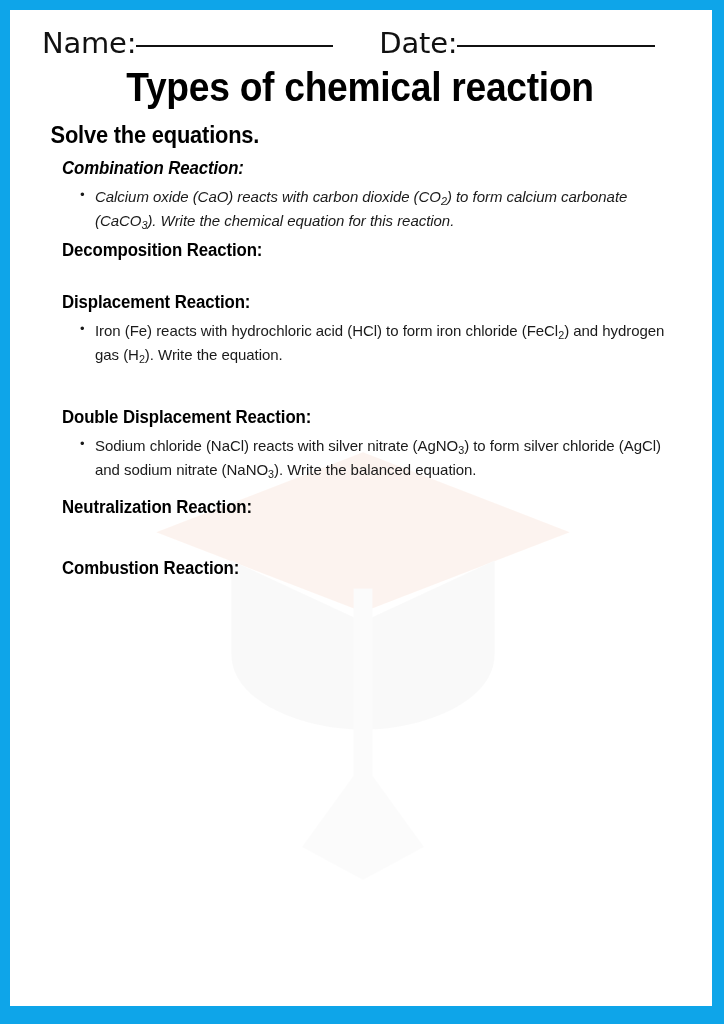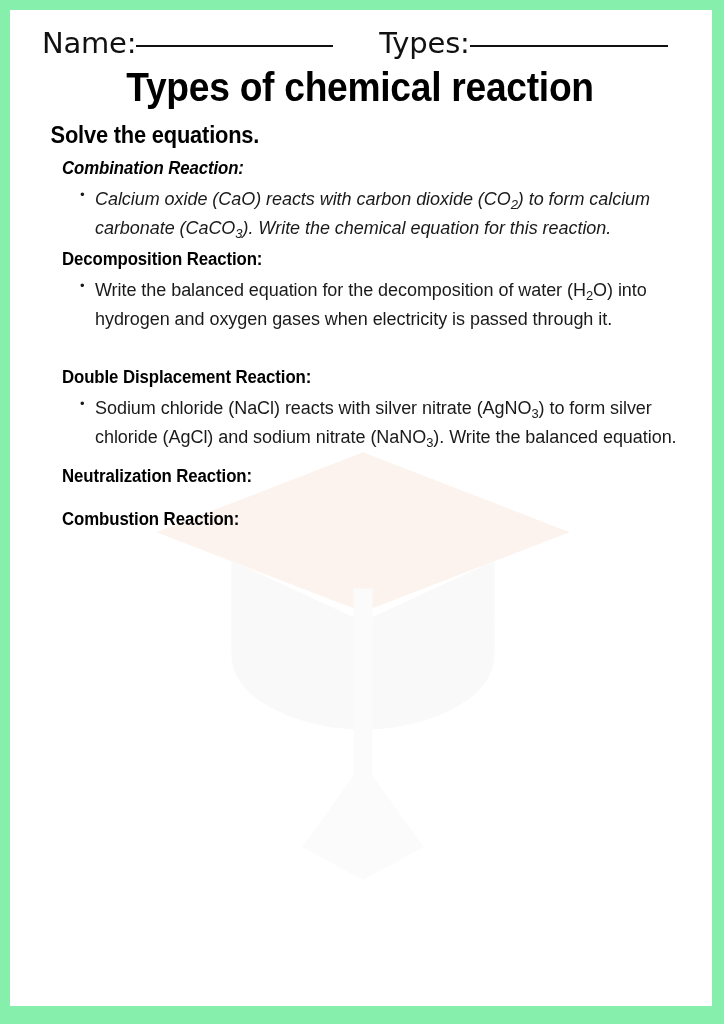--- a/index.html
+++ b/index.html
@@ -9,21 +9,21 @@
     background: #ffffff;
   }
   body {
     font-family: "Liberation Sans", "DejaVu Sans", sans-serif;
   }
   #page {
     position: relative;
     width: 724px;
     height: 1024px;
     box-sizing: border-box;
-    background: #86efac;
+    background: #0ea5e9;
     padding: 10px 12px 18px 10px;
     overflow: hidden;
   }
   #sheet {
     position: relative;
     width: 100%;
     height: 100%;
     background: #ffffff;
     box-sizing: border-box;
     overflow: hidden;
@@ -129,21 +129,21 @@
   }
   .q-list {
     list-style: none;
     margin: 0;
     padding: 0 0 0 18px;
   }
   .q-item {
     position: relative;
     padding-left: 15px;
     font-family: "Liberation Sans", sans-serif;
-    font-size: 18px;
+    font-size: 15px;
     font-weight: 400;
     color: #1a1a1a;
     line-height: 1.62;
     letter-spacing: -0.05px;
   }
   .q-item::before {
     content: "\2022";
     position: absolute;
     left: 0;
     top: -1px;
@@ -153,23 +153,23 @@
   sub {
     font-size: 0.72em;
     line-height: 0;
     vertical-align: -0.28em;
   }
 
   
   .sec-0 { margin-top: 0px; font-style: italic; }
   .sec-1 { }
   .sec-2 { margin-top: 31px; }
-  .sec-3 { margin-top: 32px; }
+  .sec-3 { margin-top: 40px; }
   .sec-4 { margin-top: 14px; }
-  .sec-5 { margin-top: 22px; }
+  .sec-5 { margin-top: 40px; }
 </style>
 </head>
 <body>
 
 <div id="page">
   <div id="sheet">
 
     <svg id="watermark" viewBox="0 0 200 200" xmlns="http://www.w3.org/2000/svg" aria-hidden="true">
 
       <polygon points="100,18 188,52 100,86 12,52" fill="#e2703a"></polygon>
@@ -183,40 +183,43 @@
 
     <div id="content">
 
       <div class="name-date-row">
         <span class="field">
           <span class="field-label">Name:</span>
           <span class="field-rule rule-name"></span>
         </span>
         <span class="field-gap"></span>
         <span class="field">
-          <span class="field-label">Types:</span>
+          <span class="field-label">Date:</span>
           <span class="field-rule rule-date"></span>
         </span>
       </div>
 
       <h1 class="worksheet-title">Types of chemical reaction</h1>
 
       <h2 class="instruction">Solve the equations.</h2>
 
       <div class="sections">
           <div class="section sec-0">
             <div class="section-heading">Combination Reaction:</div>
             <ul class="q-list">
               <li class="q-item">Calcium oxide (CaO) reacts with carbon dioxide (CO<sub>2</sub>) to form calcium carbonate (CaCO<sub>3</sub>). Write the chemical equation for this reaction.</li>
             </ul>
           </div>
           <div class="section sec-1">
             <div class="section-heading">Decomposition Reaction:</div>
+          </div>
+          <div class="section sec-2">
+            <div class="section-heading">Displacement Reaction:</div>
             <ul class="q-list">
-              <li class="q-item">Write the balanced equation for the decomposition of water (H<sub>2</sub>O) into hydrogen and oxygen gases when electricity is passed through it.</li>
+              <li class="q-item">Iron (Fe) reacts with hydrochloric acid (HCl) to form iron chloride (FeCl<sub>2</sub>) and hydrogen gas (H<sub>2</sub>). Write the equation.</li>
             </ul>
           </div>
           <div class="section sec-3">
             <div class="section-heading">Double Displacement Reaction:</div>
             <ul class="q-list">
               <li class="q-item">Sodium chloride (NaCl) reacts with silver nitrate (AgNO<sub>3</sub>) to form silver chloride (AgCl) and sodium nitrate (NaNO<sub>3</sub>). Write the balanced equation.</li>
             </ul>
           </div>
           <div class="section sec-4">
             <div class="section-heading">Neutralization Reaction:</div>

